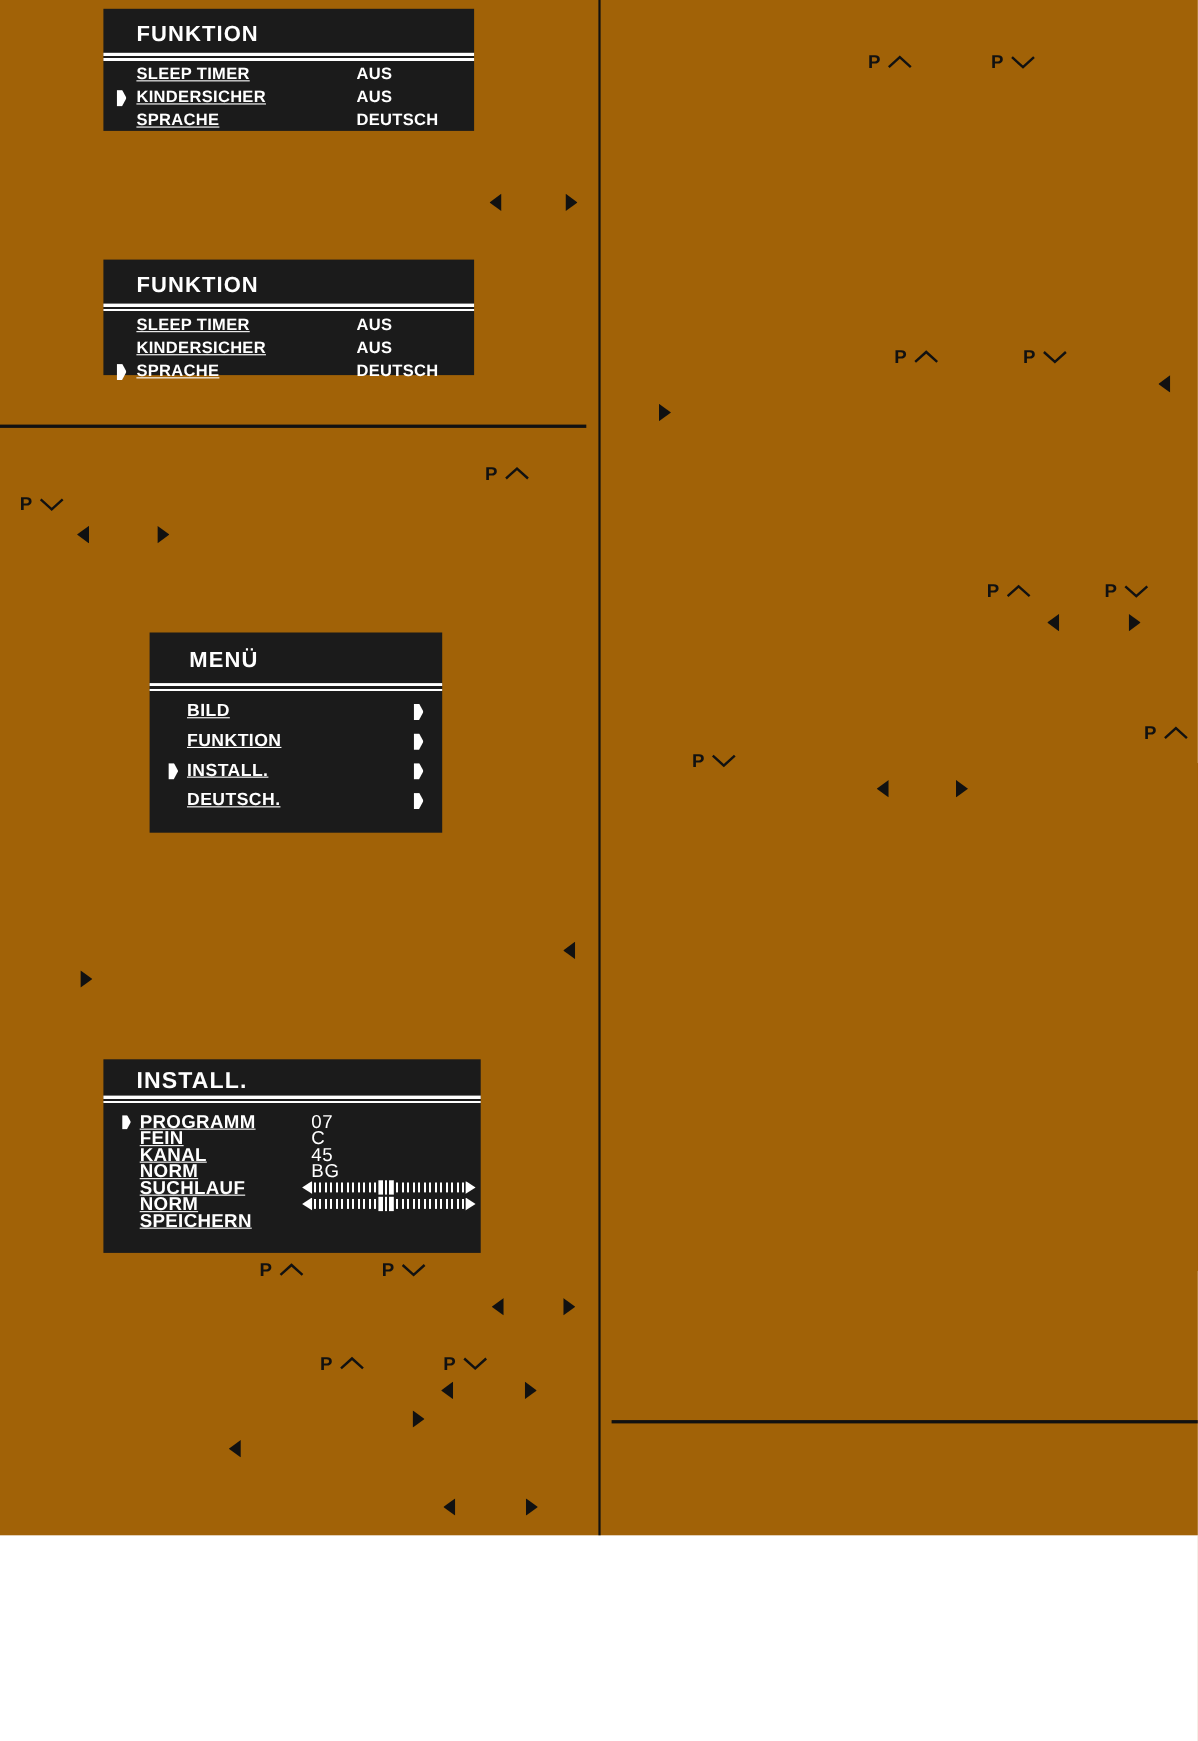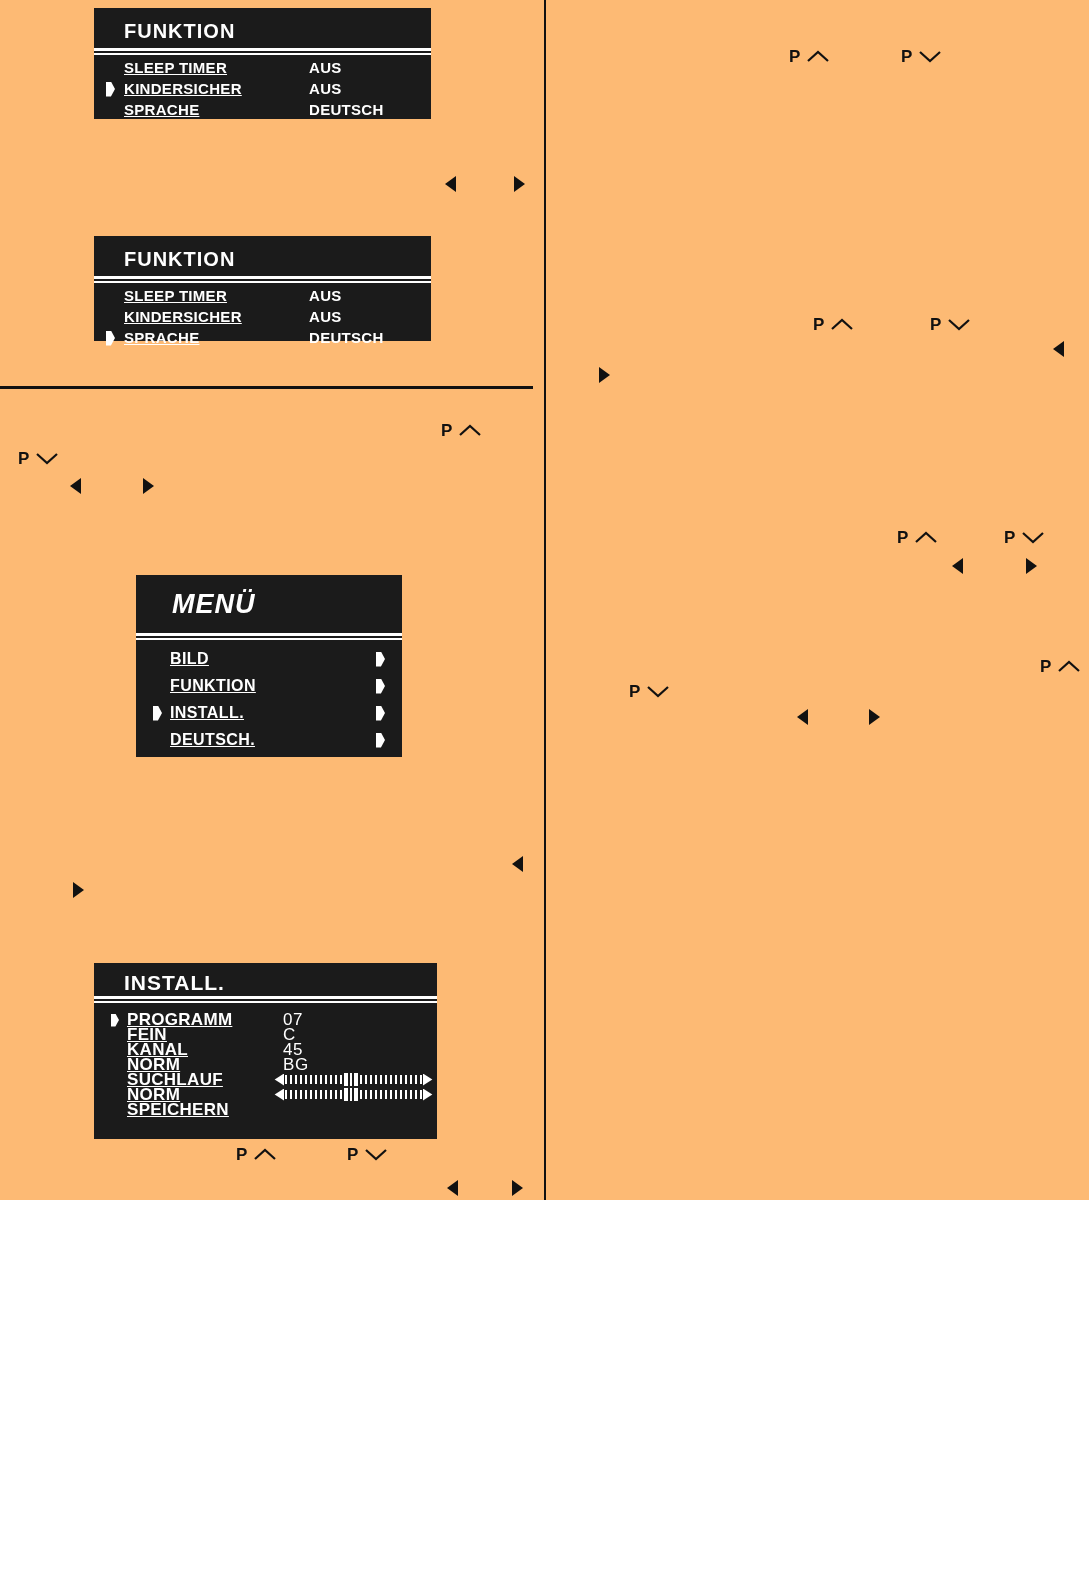--- a/index.html
+++ b/index.html
@@ -1,16 +1,16 @@
 <!DOCTYPE html>
 <html><head>
 <meta charset="utf-8">
 <style>
   html,body{margin:0;padding:0;background:#fff;}
-  .page{position:relative;width:1089px;height:1200px;background:#fdba74;overflow:hidden;
+  .page{position:relative;width:1089px;height:1396px;background:#a16207;overflow:hidden;
         font-family:"Liberation Sans",sans-serif;color:#1a1a1a;}
   
   .vline{position:absolute;background:#111;}
   .hline{position:absolute;background:#111;}
   
   .osd{position:absolute;background:#1b1b1b;color:#fff;font-weight:bold;}
   .osd .title{letter-spacing:1px;}
   .dbl{height:8px;background:linear-gradient(180deg,#fff 0 3px,transparent 3px 5px,#fff 5px 7px,transparent 7px);}
   .rows{position:relative;}
   .row{position:relative;}
@@ -20,24 +20,24 @@
   .row .lbl{display:inline-block;text-decoration:underline;}
   .row .val{position:absolute;top:0;}
   .row-arrow{position:absolute;width:9px;height:15px;background:#fff;
              clip-path:polygon(0 0,55% 0,100% 50%,55% 100%,0 100%);top:50%;margin-top:-7px;}
   
   .f-box{width:337px;height:111px;}
   .f-box .title{font-size:20px;padding:12px 0 0 30px;height:28px;}
   .f-box .rows{margin:1px 0 0 30px;font-size:15px;letter-spacing:.3px;}
   .f-box .row{height:21px;line-height:21px;}
   .f-box .row .cursor{left:-18px;}
-  .f-box .row .val{left:185px;}
+  .f-box .row .val{left:200px;}
   
   .m-box{width:266px;height:182px;}
-  .m-box .title{font-size:27px;padding:14px 0 12px 36px;height:32px;font-style:italic;}
+  .m-box .title{font-size:20px;padding:14px 0 0 36px;height:32px;}
   .m-box .rows{margin:4px 0 0 34px;font-size:16px;letter-spacing:.4px;}
   .m-box .row{height:27px;line-height:27px;}
   .m-box .row .cursor{left:-17px;}
   .m-box .row .row-arrow{left:206px;}
   
   .i-box{width:343px;height:176px;}
   .i-box .title{font-size:21px;padding:8px 0 0 30px;height:25px;}
   .i-box .rows{margin:8px 0 0 33px;font-size:17px;letter-spacing:.3px;}
   .i-box .row{height:15px;line-height:15px;}
   .i-box .row .cursor{left:-16px;width:8px;height:13px;margin-top:-6px;}

